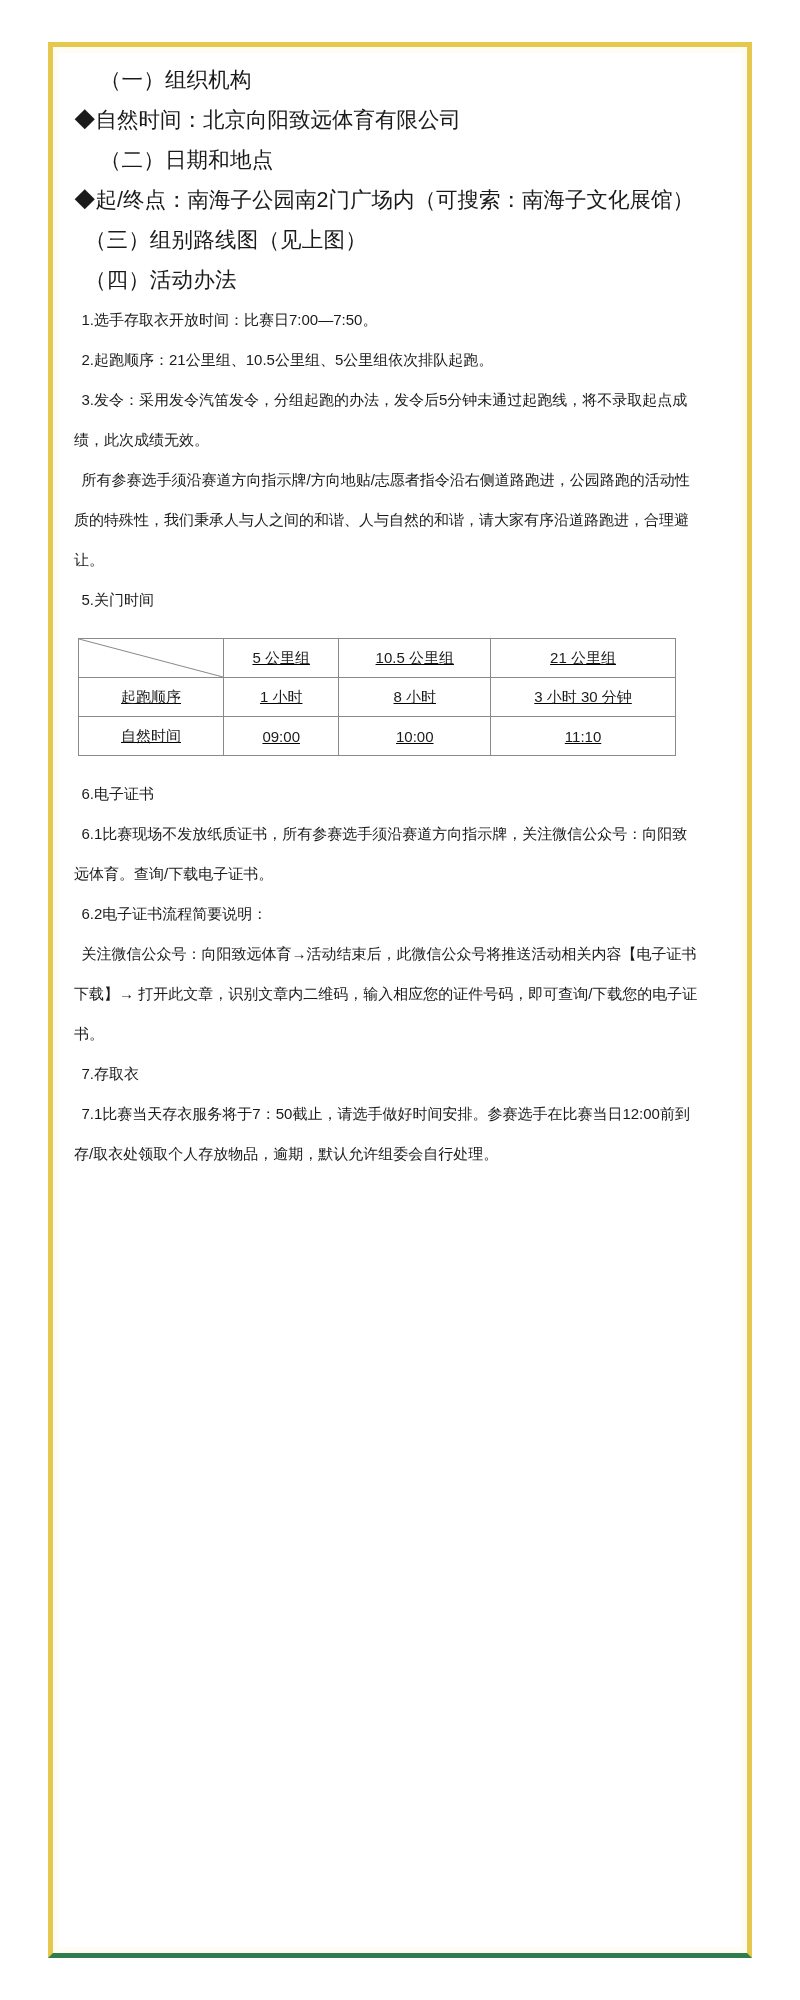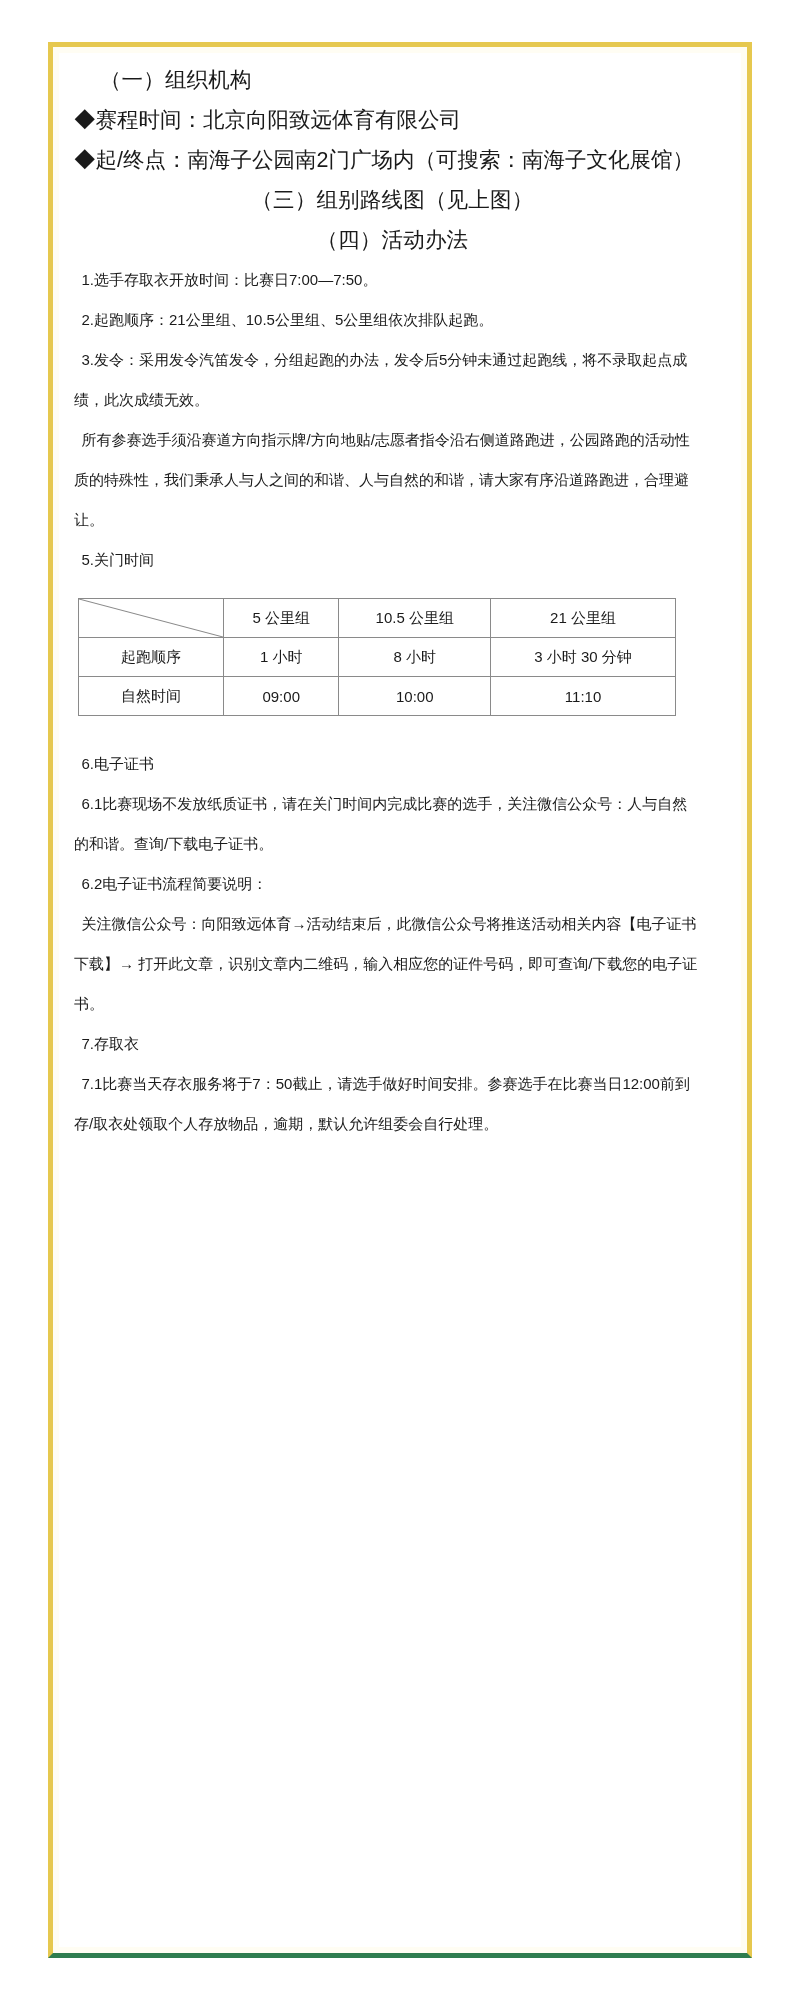--- a/index.html
+++ b/index.html
@@ -52,39 +52,39 @@
   }
   .line {
     font-size: 21.5px;
     line-height: 40px;
     color: #1a1a1a;
     letter-spacing: 0.2px;
     white-space: pre-wrap;
     word-break: break-all;
   }
   .indent1 { text-indent: 1.2em; }
-  .indent-half { text-indent: 0.5em; text-align: center; }
+  .indent-half { text-indent: 0.5em; }
   .para {
     font-size: 15px;
     line-height: 40px;
     color: #1a1a1a;
     text-indent: 0.5em;
     word-break: break-all;
   }
   .bullet-line {
     font-size: 21.5px;
     line-height: 40px;
     color: #1a1a1a;
     word-break: break-all;
   }
   
   .table-wrap {
     margin-top: 18px;
-    margin-bottom: 10px;
     padding-left: 4px;
+    text-decoration: underline;
   }
   table.closing {
     border-collapse: collapse;
     width: 598px;
     font-size: 15px;
     color: #1a1a1a;
   }
   table.closing td {
     border: 1px solid #8a8a8a;
     height: 38px;
@@ -114,21 +114,22 @@
 <body>
 
 <div class="page">
   <div class="frame">
     <div class="frame-inner"></div>
   </div>
 
   <div class="content">
 
     <div class="line indent1">（一）组织机构</div>
-    <div class="bullet-line">◆赛程时间：北京向阳致远体育有限公司</div>
+    <div class="bullet-line">◆自然时间：北京向阳致远体育有限公司</div>
+    <div class="line indent1">（二）日期和地点</div>
     <div class="bullet-line">◆起/终点：南海子公园南2门广场内（可搜索：南海子文化展馆）</div>
     <div class="line indent-half">（三）组别路线图（见上图）</div>
     <div class="line indent-half">（四）活动办法</div>
 
     <div class="para">1.选手存取衣开放时间：比赛日7:00—7:50。</div>
     <div class="para">2.起跑顺序：21公里组、10.5公里组、5公里组依次排队起跑。</div>
     <div class="para">3.发令：采用发令汽笛发令，分组起跑的办法，发令后5分钟未通过起跑线，将不录取起点成绩，此次成绩无效。</div>
     <div class="para">所有参赛选手须沿赛道方向指示牌/方向地贴/志愿者指令沿右侧道路跑进，公园路跑的活动性质的特殊性，我们秉承人与人之间的和谐、人与自然的和谐，请大家有序沿道路跑进，合理避让。</div>
     <div class="para">5.关门时间</div>
 
@@ -157,20 +158,20 @@
           <td>10:00</td>
           <td>11:10</td>
         </tr>
       </tbody>
         </table>
     </div>
 
     <div class="spacer-18"></div>
 
     <div class="para">6.电子证书</div>
-    <div class="para">6.1比赛现场不发放纸质证书，请在关门时间内完成比赛的选手，关注微信公众号：人与自然的和谐。查询/下载电子证书。</div>
+    <div class="para">6.1比赛现场不发放纸质证书，所有参赛选手须沿赛道方向指示牌，关注微信公众号：向阳致远体育。查询/下载电子证书。</div>
     <div class="para">6.2电子证书流程简要说明：</div>
     <div class="para">关注微信公众号：向阳致远体育→活动结束后，此微信公众号将推送活动相关内容【电子证书下载】→ 打开此文章，识别文章内二维码，输入相应您的证件号码，即可查询/下载您的电子证书。</div>
     <div class="para">7.存取衣</div>
     <div class="para">7.1比赛当天存衣服务将于7：50截止，请选手做好时间安排。参赛选手在比赛当日12:00前到存/取衣处领取个人存放物品，逾期，默认允许组委会自行处理。</div>
 
   </div>
 </div>
 
 </body></html>

